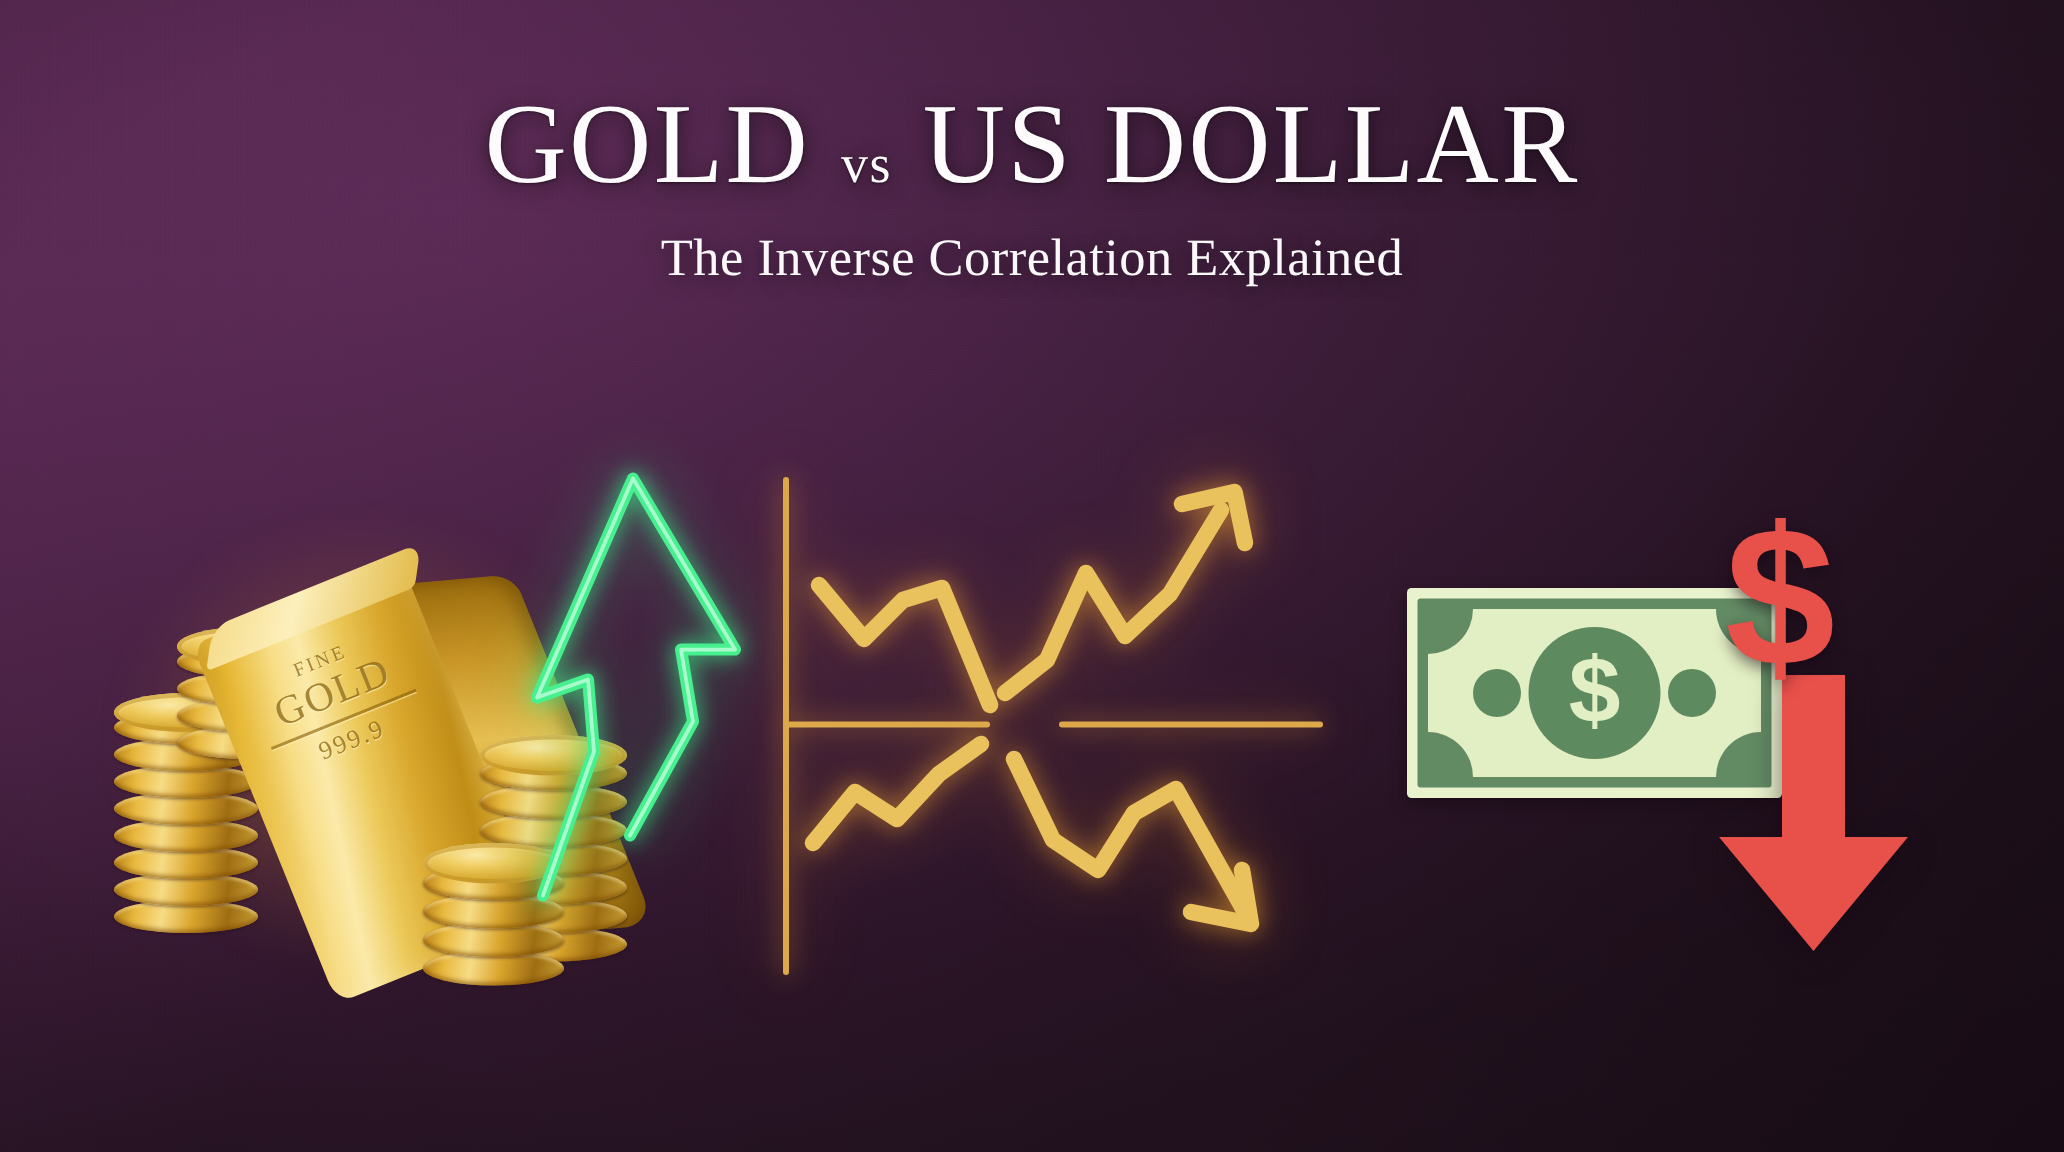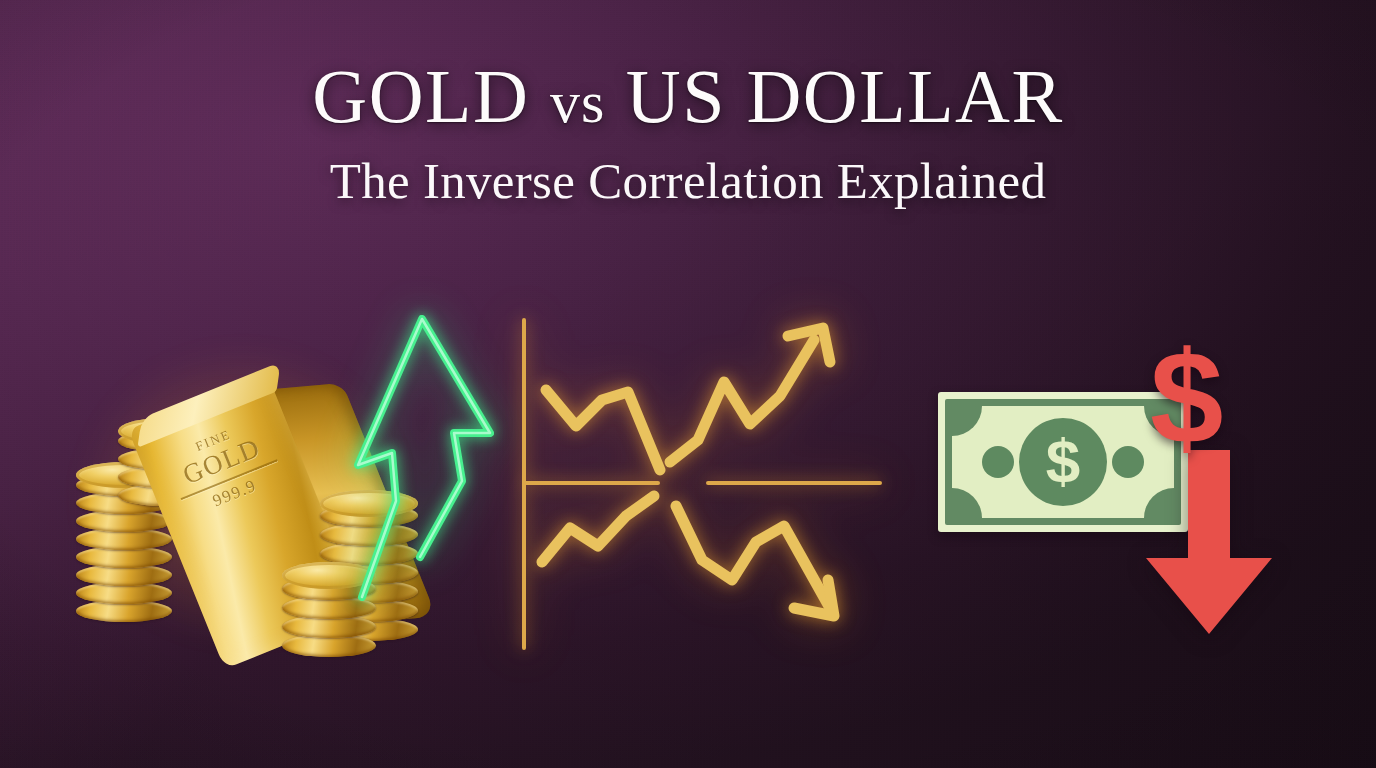--- a/index.html
+++ b/index.html
@@ -53,28 +53,28 @@
     margin: 0;
     font-family: "Liberation Serif", "DejaVu Serif", serif;
     font-size: 76px;
     font-weight: 400;
     letter-spacing: 1.5px;
     color: #fdfbfb;
     line-height: 1.02;
     text-shadow: 0 3px 14px rgba(0,0,0,.55), 0 1px 2px rgba(0,0,0,.5);
   }
   .main-title .small-vs {
-    font-size: 60px;
+    font-size: 36px;
     letter-spacing: 1px;
     font-family: Liberation Serif, serif;
   }
   .sub-title {
     margin: 16px 0 0 0;
     font-family: "Liberation Serif", "DejaVu Serif", serif;
-    font-size: 51px;
+    font-size: 35px;
     font-weight: 400;
     color: #fbf8fa;
     letter-spacing: .3px;
     text-shadow: 0 3px 12px rgba(0,0,0,.5);
   }
 
   
   .panel { position: absolute; }
 
   

